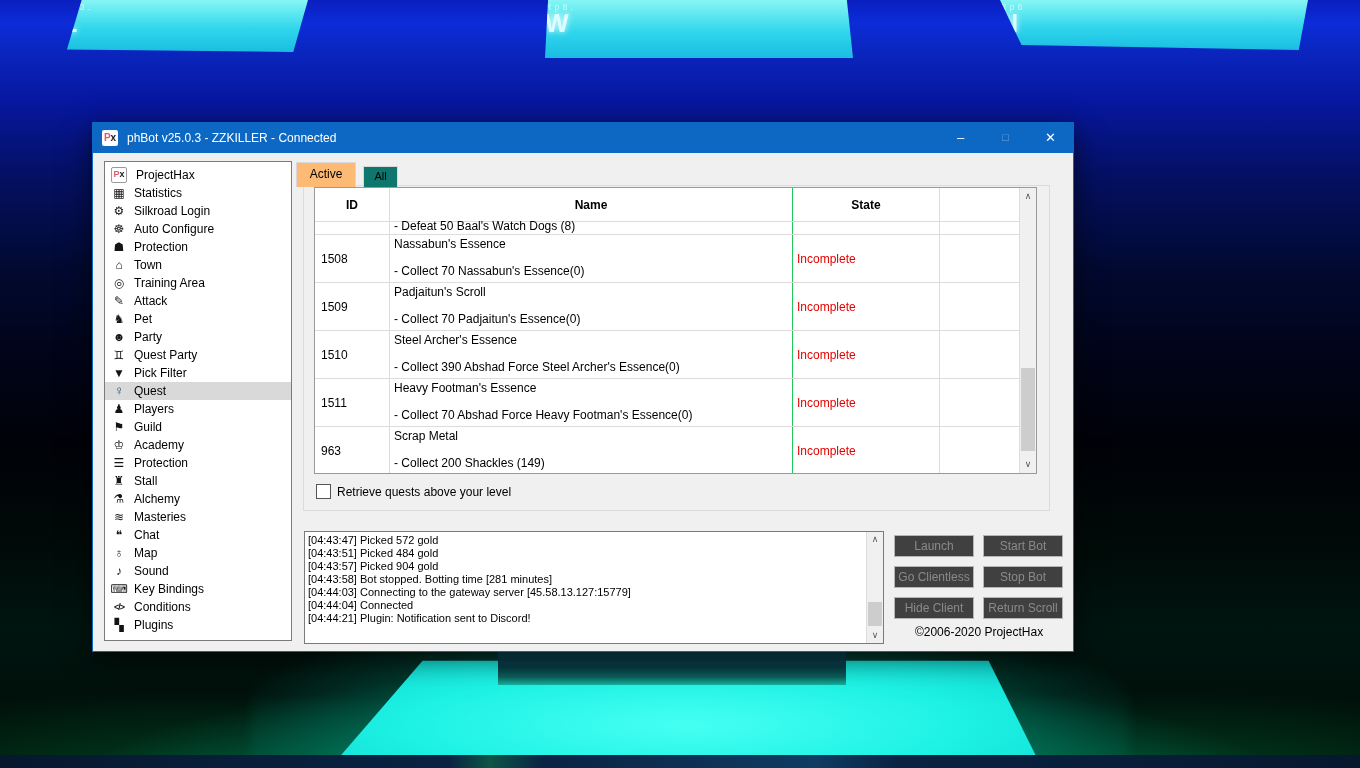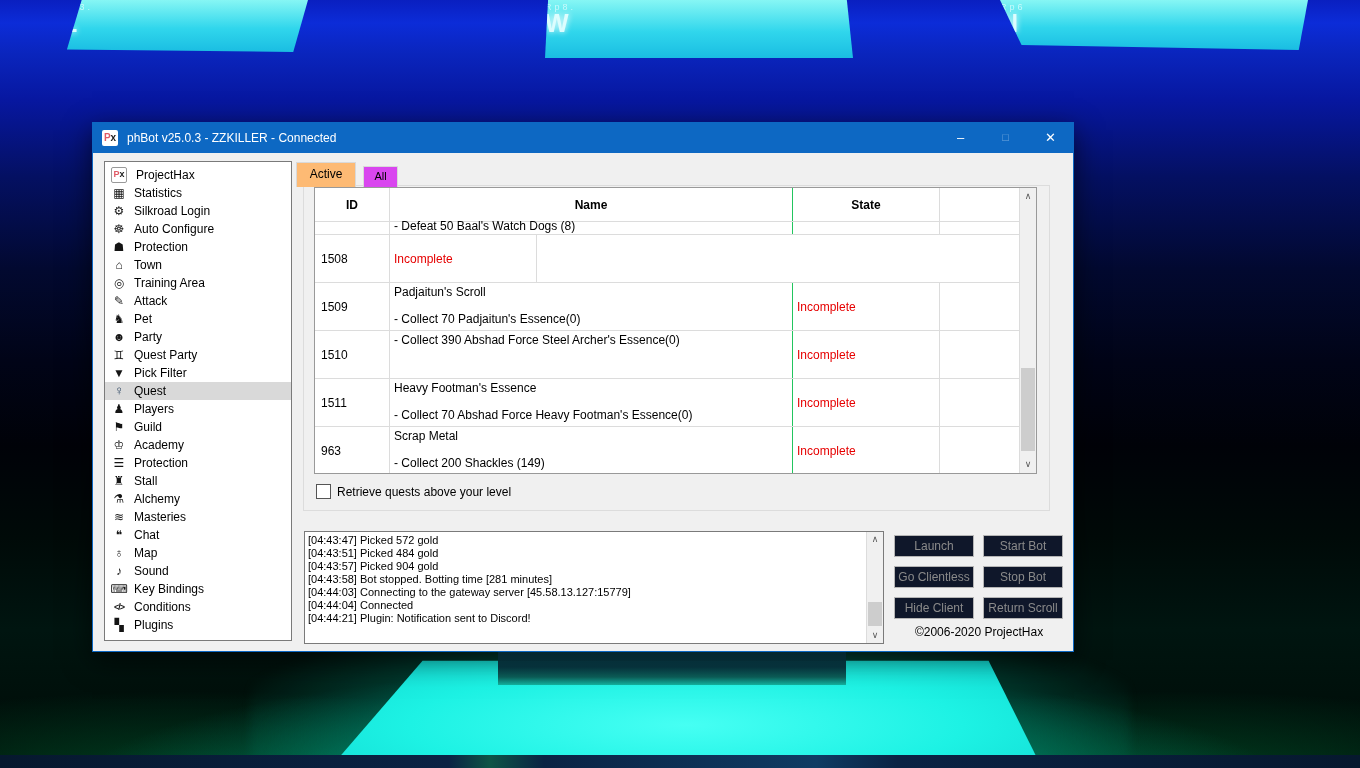--- a/index.html
+++ b/index.html
@@ -49,21 +49,21 @@
   .sic{flex:none;width:18px;margin-left:5px;margin-right:6px;text-align:center;font-size:12px;color:#141414;line-height:18px;}
   .sic.qic{color:#27415f;font-size:13px;}
   .sic.code{font-size:9px;font-weight:bold;letter-spacing:-1px;}
   .pxbadge{flex:none;width:14px;height:14px;border:1px solid #999;border-radius:2px;background:#fff;
         font-size:9px;font-weight:bold;line-height:13px;text-align:center;margin-left:6px;margin-right:9px;}
   .pxbadge .p{color:#e05a66;}.pxbadge .x{color:#1a1a1a;}
 
   
   .tab-active{position:absolute;left:203px;top:39px;width:58px;height:24px;background:#fdba74;border:1px solid #d9d9d9;border-bottom:none;
         text-align:center;line-height:23px;z-index:3;}
-  .tab-all{position:absolute;left:270px;top:43px;width:33px;height:20px;background:#d946ef;border:1px solid #d9d9d9;border-bottom:none;
+  .tab-all{position:absolute;left:270px;top:43px;width:33px;height:20px;background:#0f766e;border:1px solid #d9d9d9;border-bottom:none;
         text-align:center;line-height:19px;font-size:11px;z-index:2;}
   .tpage{position:absolute;left:210px;top:62px;width:747px;height:326px;background:#f0f0f0;border:1px solid #dcdcdc;box-sizing:border-box;}
 
   
   .tbl{position:absolute;left:221px;top:64px;width:723px;height:287px;background:#fff;border:1px solid #999;box-sizing:border-box;overflow:hidden;}
   .trow{display:flex;border-bottom:1px solid #dcdcdc;box-sizing:border-box;}
   .cid{width:75px;flex:none;border-right:1px solid #dcdcdc;box-sizing:border-box;display:flex;align-items:center;padding-left:6px;}
   .cnm{width:403px;flex:none;border-right:1px solid #22c55e;box-sizing:border-box;display:flex;flex-direction:column;justify-content:space-between;padding:2px 0 4px 4px;}
   .cst{width:147px;flex:none;border-right:1px solid #dcdcdc;box-sizing:border-box;display:flex;align-items:center;padding-left:4px;}
   .cfl{flex:1;}
@@ -86,21 +86,21 @@
   
   .log{position:absolute;left:211px;top:408px;width:580px;height:113px;background:#fff;border:1px solid #7a7a7a;box-sizing:border-box;
        font-size:11px;padding:2px 20px 0 3px;overflow:hidden;}
   .logline{line-height:13px;white-space:nowrap;}
   .lsb{position:absolute;right:0;top:0;width:17px;height:111px;background:#f0f0f0;border-left:1px solid #dcdcdc;box-sizing:border-box;}
   .lsb .sup{position:absolute;top:0;left:0;width:100%;height:15px;text-align:center;line-height:15px;font-size:9px;color:#555;}
   .lsb .sdn{position:absolute;bottom:0;left:0;width:100%;height:15px;text-align:center;line-height:15px;font-size:9px;color:#555;}
   .lsb .thumb{position:absolute;left:1px;top:70px;width:14px;height:24px;background:#cdcdcd;}
 
   
-  .abtn{position:absolute;width:80px;height:22px;background:#0f172a;border:1px solid #b5b5b5;color:#8a8a8a;
+  .abtn{position:absolute;width:80px;height:22px;background:#404040;border:1px solid #b5b5b5;color:#8a8a8a;
         text-align:center;line-height:20px;box-sizing:border-box;font-size:12px;}
   .b-launch{left:801px;top:412px;}
   .b-start{left:890px;top:412px;}
   .b-clientless{left:801px;top:443px;}
   .b-stop{left:890px;top:443px;}
   .b-hide{left:801px;top:474px;}
   .b-return{left:890px;top:474px;}
   .copy{position:absolute;left:801px;top:502px;width:170px;text-align:center;font-size:12px;color:#000;}
 </style>
 </head>
@@ -256,39 +256,44 @@
     <div class="trow rpart">
       <div class="cid"></div>
       <div class="cnm">
           <div>- Defeat 50 Baal's Watch Dogs (8)</div>
         </div>
       <div class="cst"></div>
       <div class="cfl"></div>
     </div>
     <div class="trow rq">
       <div class="cid">1508</div>
+      <div class="cnm">
+          <div>Nassabun's Essence</div>
+          <div>- Collect 70 Nassabun's Essence(0)</div>
+        </div>
       <div class="cst">
           <span class="state-txt">Incomplete</span>
         </div>
       <div class="cfl"></div>
     </div>
     <div class="trow rq">
       <div class="cid">1509</div>
       <div class="cnm">
           <div>Padjaitun's Scroll</div>
           <div>- Collect 70 Padjaitun's Essence(0)</div>
         </div>
       <div class="cst">
           <span class="state-txt">Incomplete</span>
         </div>
       <div class="cfl"></div>
     </div>
     <div class="trow rq">
       <div class="cid">1510</div>
       <div class="cnm">
+          <div>Steel Archer's Essence</div>
           <div>- Collect 390 Abshad Force Steel Archer's Essence(0)</div>
         </div>
       <div class="cst">
           <span class="state-txt">Incomplete</span>
         </div>
       <div class="cfl"></div>
     </div>
     <div class="trow rq">
       <div class="cid">1511</div>
       <div class="cnm">

